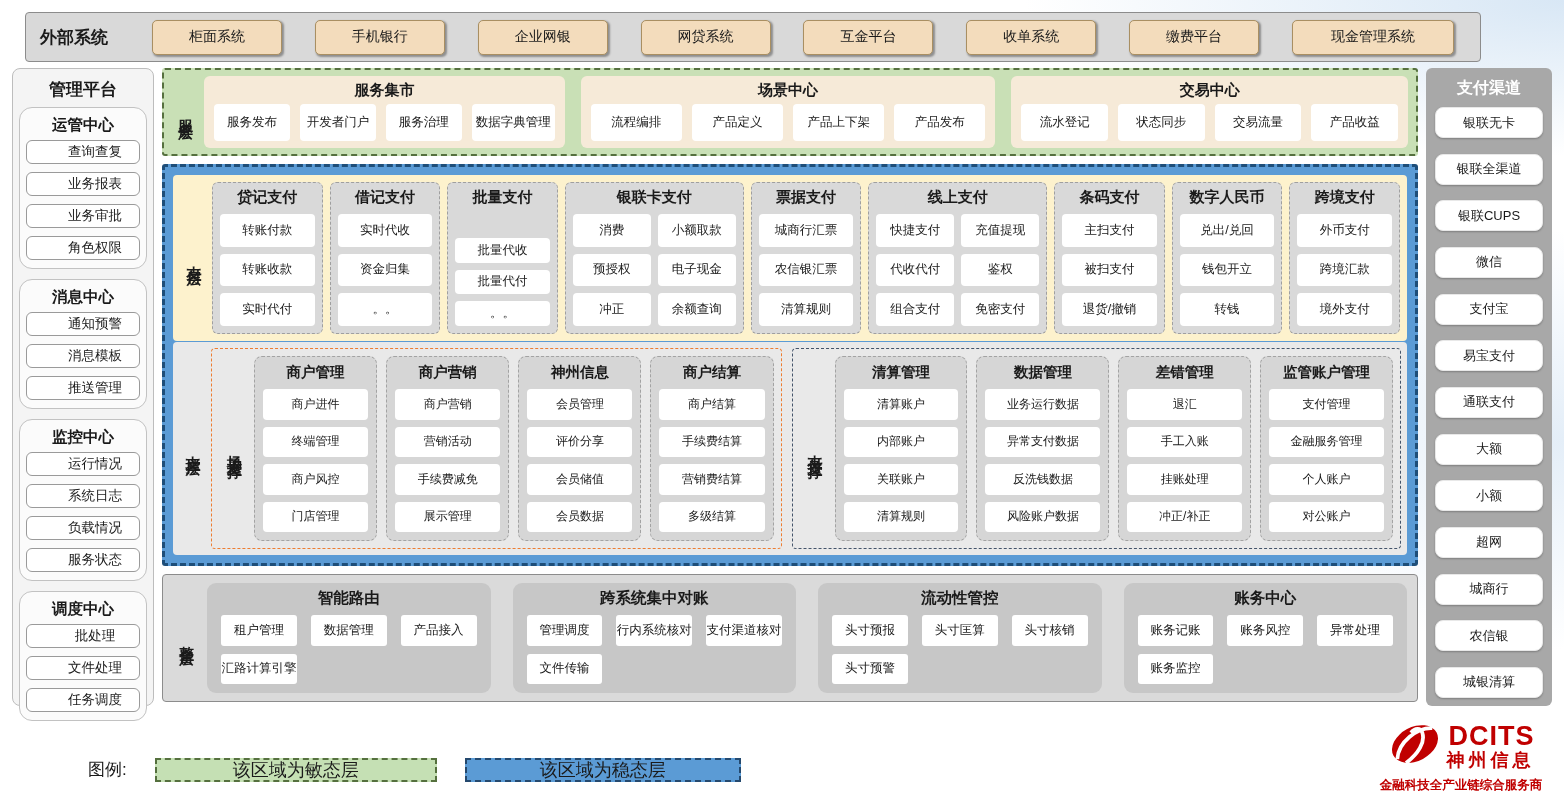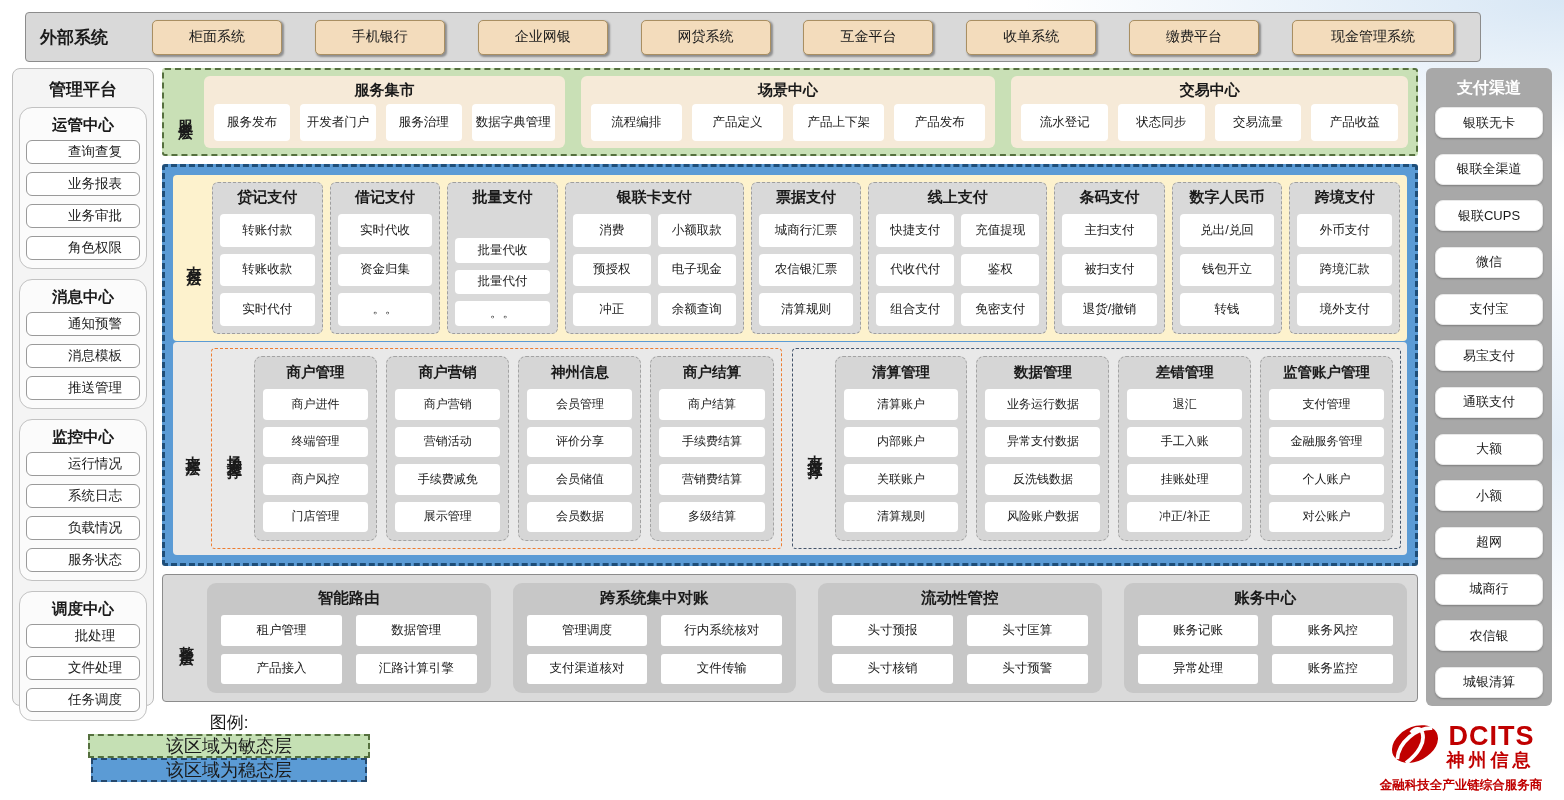--- a/index.html
+++ b/index.html
@@ -97,25 +97,25 @@
   .sup-btn { flex:1; border-radius:4px; font-size:12px; white-space:nowrap; }
 
   
   .integration { height:128px; background:#dadada; border:1px solid #8c8c8c; border-radius:4px;
     padding:8px 10px; display:flex; gap:8px; }
   .integration > .vlabel { width:26px; font-size:15px; }
   .int-groups { flex:1; display:flex; gap:22px; }
   .int-group { background:#c7c7c7; border-radius:9px; padding:5px 14px 9px; flex:1;
     display:flex; flex-direction:column; gap:6px; }
   .int-title { font-weight:bold; font-size:15.5px; text-align:center; }
-  .int-items { flex:1; display:grid; grid-template-columns:1fr 1fr; gap:8px 14px; }
+  .int-items { flex:1; display:grid; grid-template-columns:1fr 1fr 1fr; gap:8px 14px; }
   .int-btn { border-radius:3px; font-size:12.5px; white-space:nowrap; }
 
   
-  .legend { position:absolute; left:88px; bottom:18px; display:flex; align-items:center; gap:0;flex-direction:column; }
+  .legend { position:absolute; left:88px; bottom:18px; display:flex; gap:28px; }
   .legend-label { font-size:17px; }
   .legend-box { height:24px; display:flex; align-items:center; justify-content:center; font-size:18px; }
   .legend-agile { width:282px; background:#c5e0b4; border:2px dashed #55703e; }
   .legend-stable { width:276px; background:#5b9bd5; border:2px dashed #24496e; }
 
   
   .logo { position:absolute; right:10px; bottom:6px; width:186px; text-align:center; }
   .logo-row { display:flex; align-items:center; justify-content:center; gap:5px; }
   .logo-texts { display:flex; flex-direction:column; align-items:flex-end; line-height:1.05; }
   .logo-brand { color:#c00000; font-weight:bold; font-size:27px; letter-spacing:1px; }

